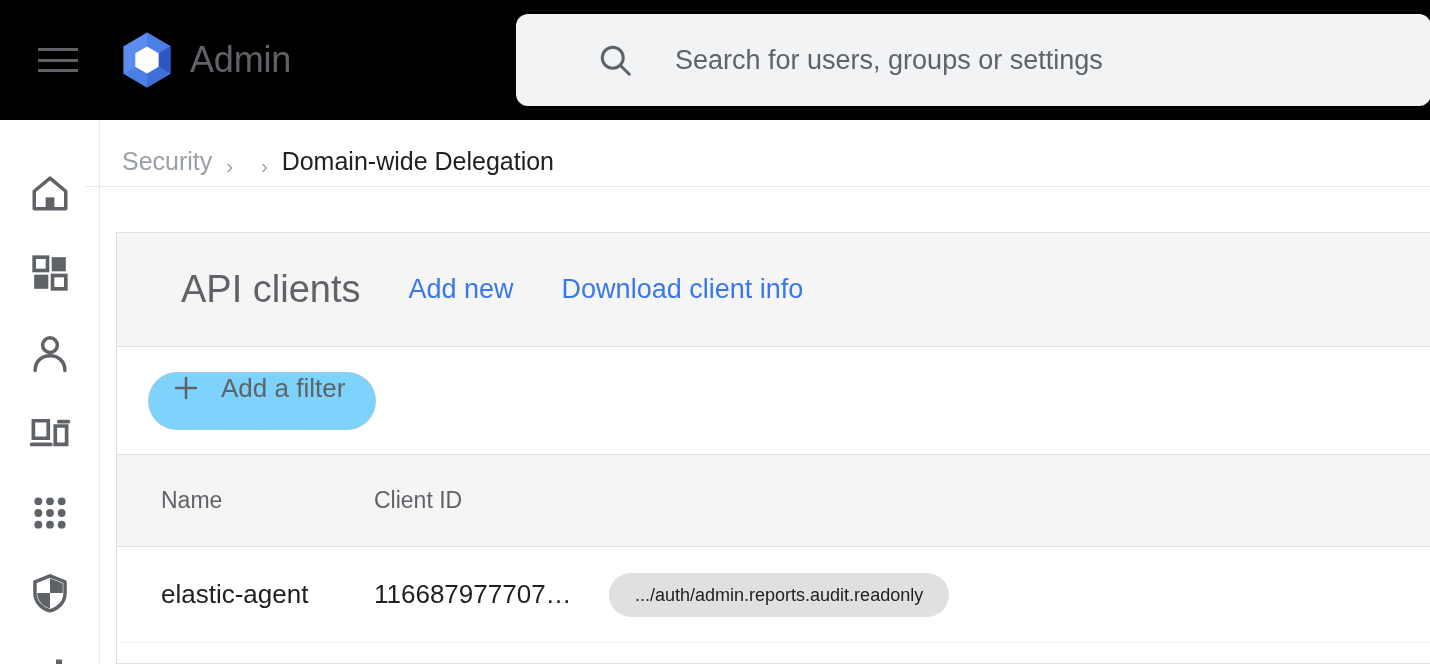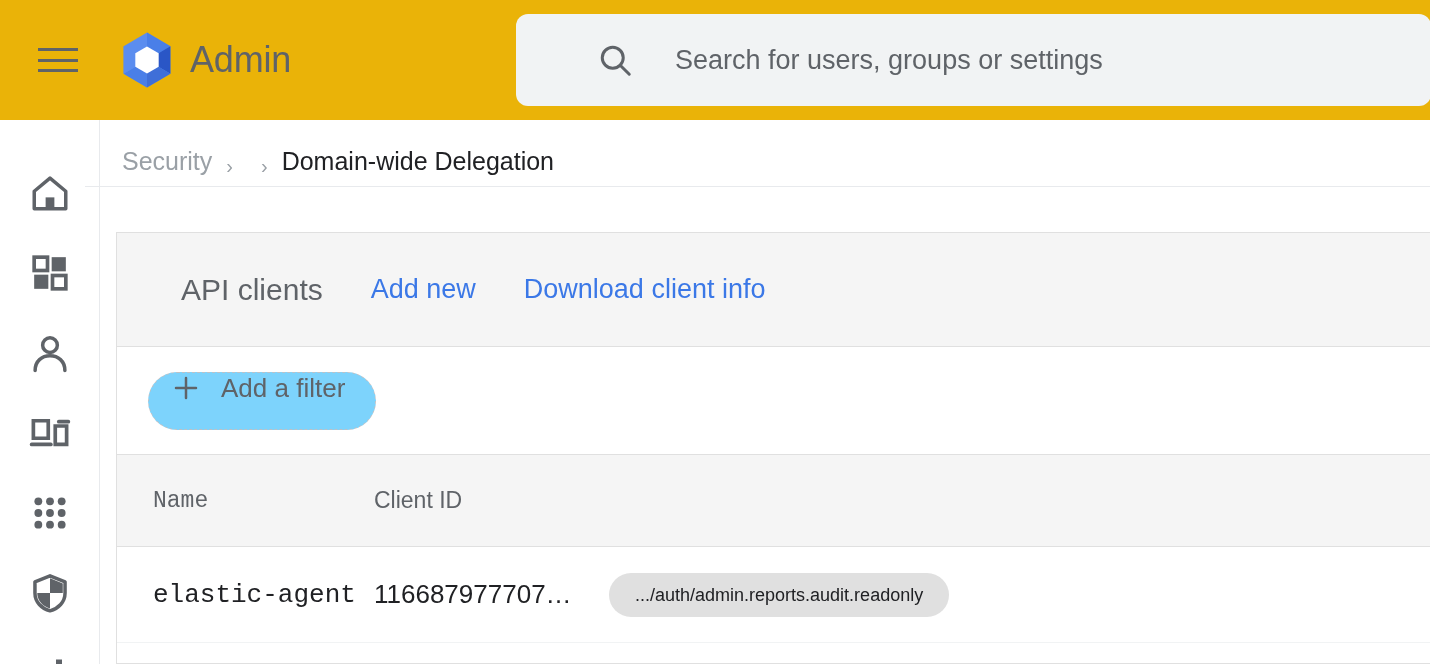--- a/index.html
+++ b/index.html
@@ -19,21 +19,21 @@
     height: 664px;
     background: #ffffff;
   }
 
   
   .topbar {
     position: absolute;
     left: 0; top: 0;
     width: 1430px;
     height: 120px;
-    background: #eab308;
+    background: #000000;
     display: flex;
     align-items: center;
   }
 
   .hamburger {
     position: absolute;
     left: 38px;
     top: 44px;
     width: 40px;
     height: 32px;
@@ -187,21 +187,21 @@
     position: relative;
     height: 114px;
     background: #f5f5f5;
     border-bottom: 1px solid #e0e0e0;
     display: flex;
     align-items: center;
     box-sizing: border-box;
   }
   .card-title {
     margin-left: 64px;
-    font-size: 30px;
+    font-size: 38px;
     color: #5f6368;
     font-weight: 400;
     white-space: nowrap;
   }
   .card-action {
     margin-left: 48px;
     font-size: 27px;
     color: #3b78e7;
     white-space: nowrap;
     cursor: pointer;
@@ -259,21 +259,21 @@
   }
 
   .cell {
     position: absolute;
     top: 0;
     height: 100%;
     display: flex;
     align-items: center;
     white-space: nowrap;
   }
-  .col-name   { left: 36px; font-family: Liberation Mono, monospace;  }
+  .col-name   { left: 44px;  }
   .col-client { left: 257px; }
   .col-scopes { left: 492px; }
 
   .th-text {
     font-size: 23px;
     color: #5f6368;
     font-weight: 400;
   }
   .td-text {
     font-size: 26px;

